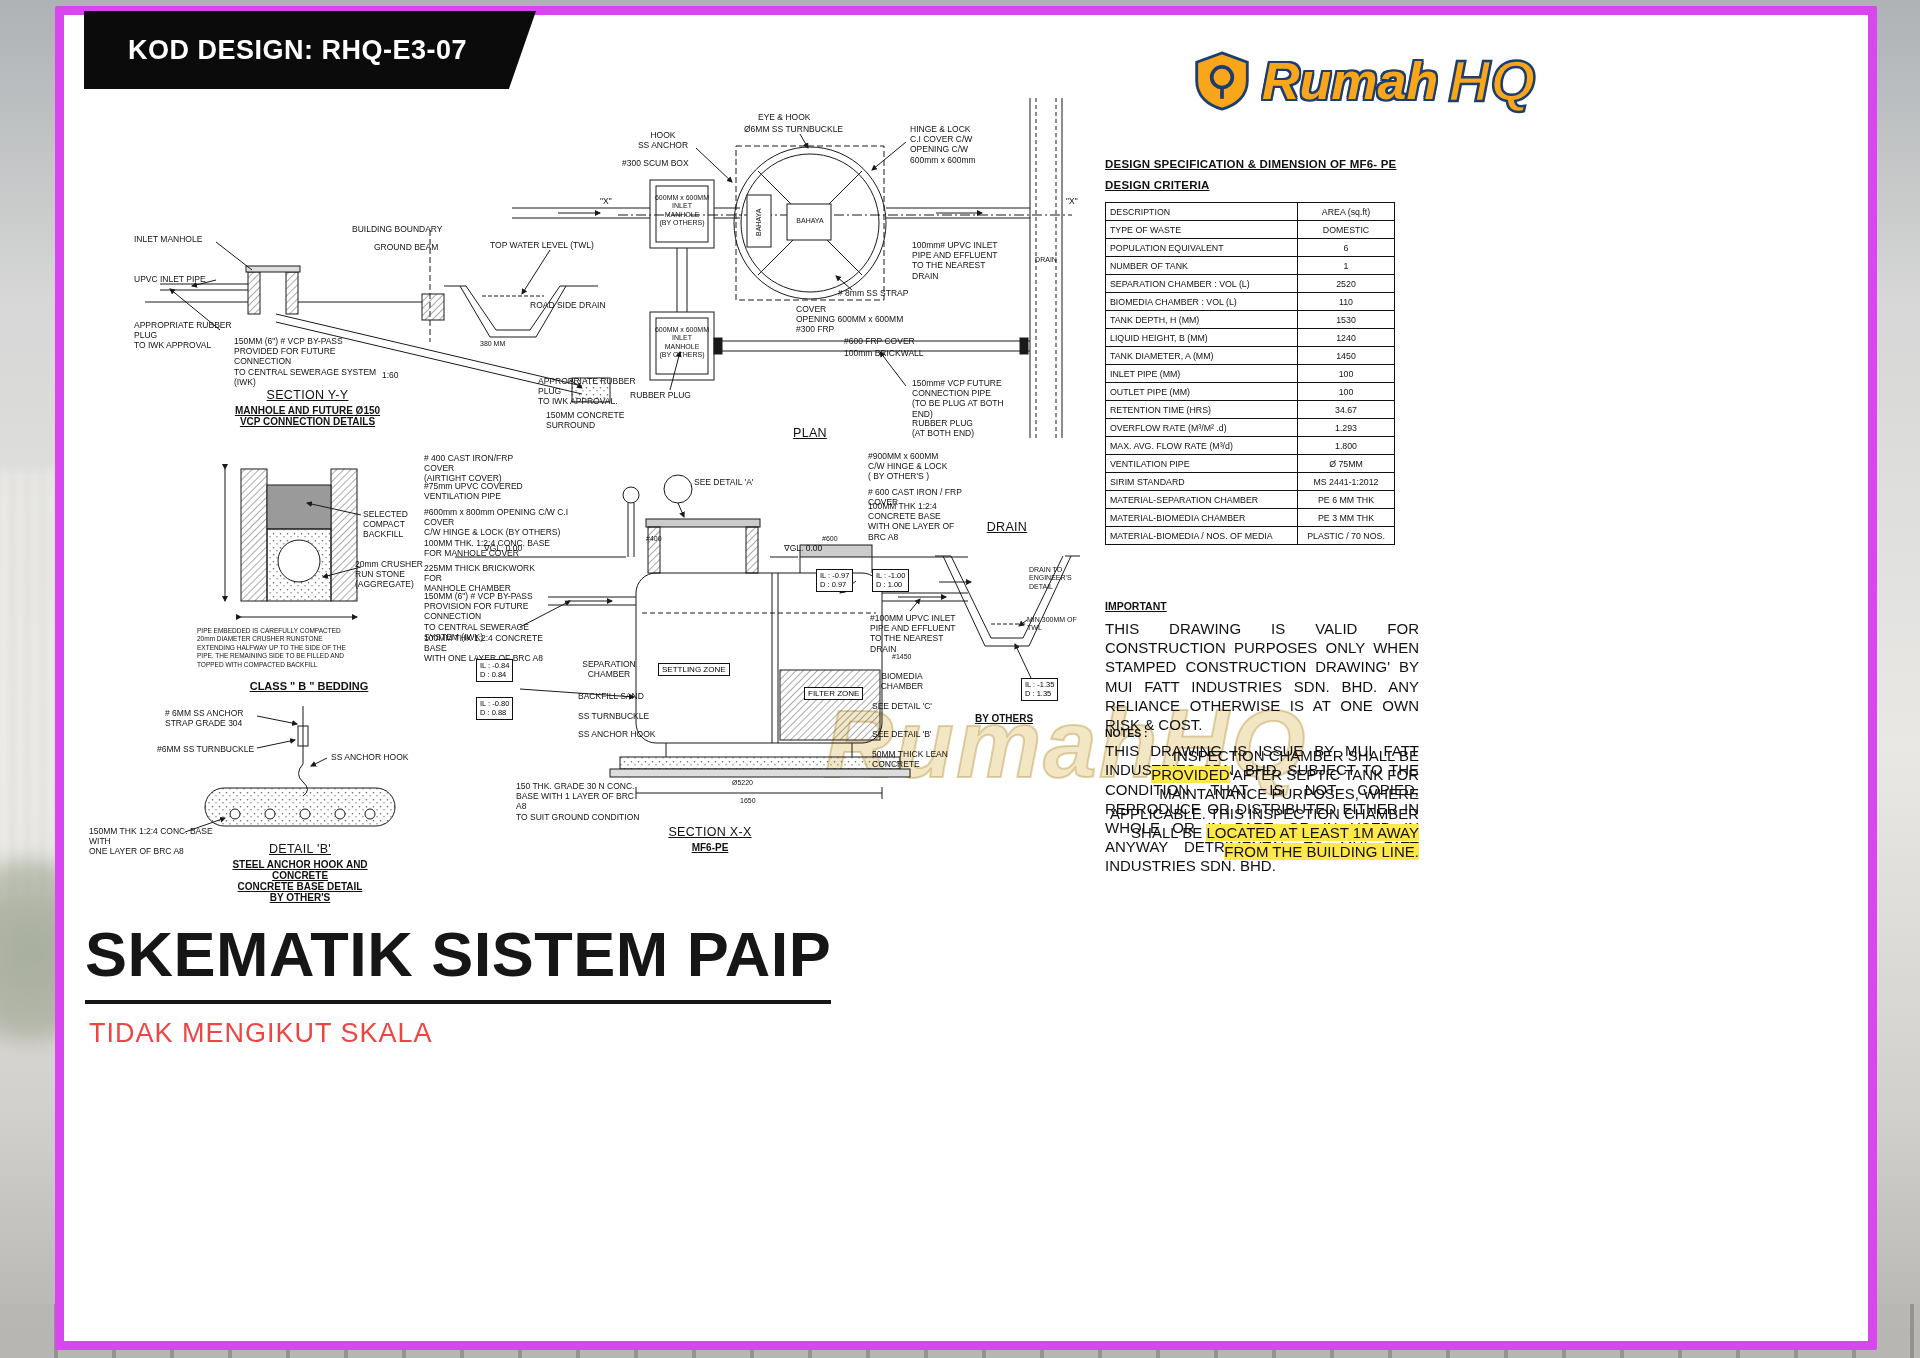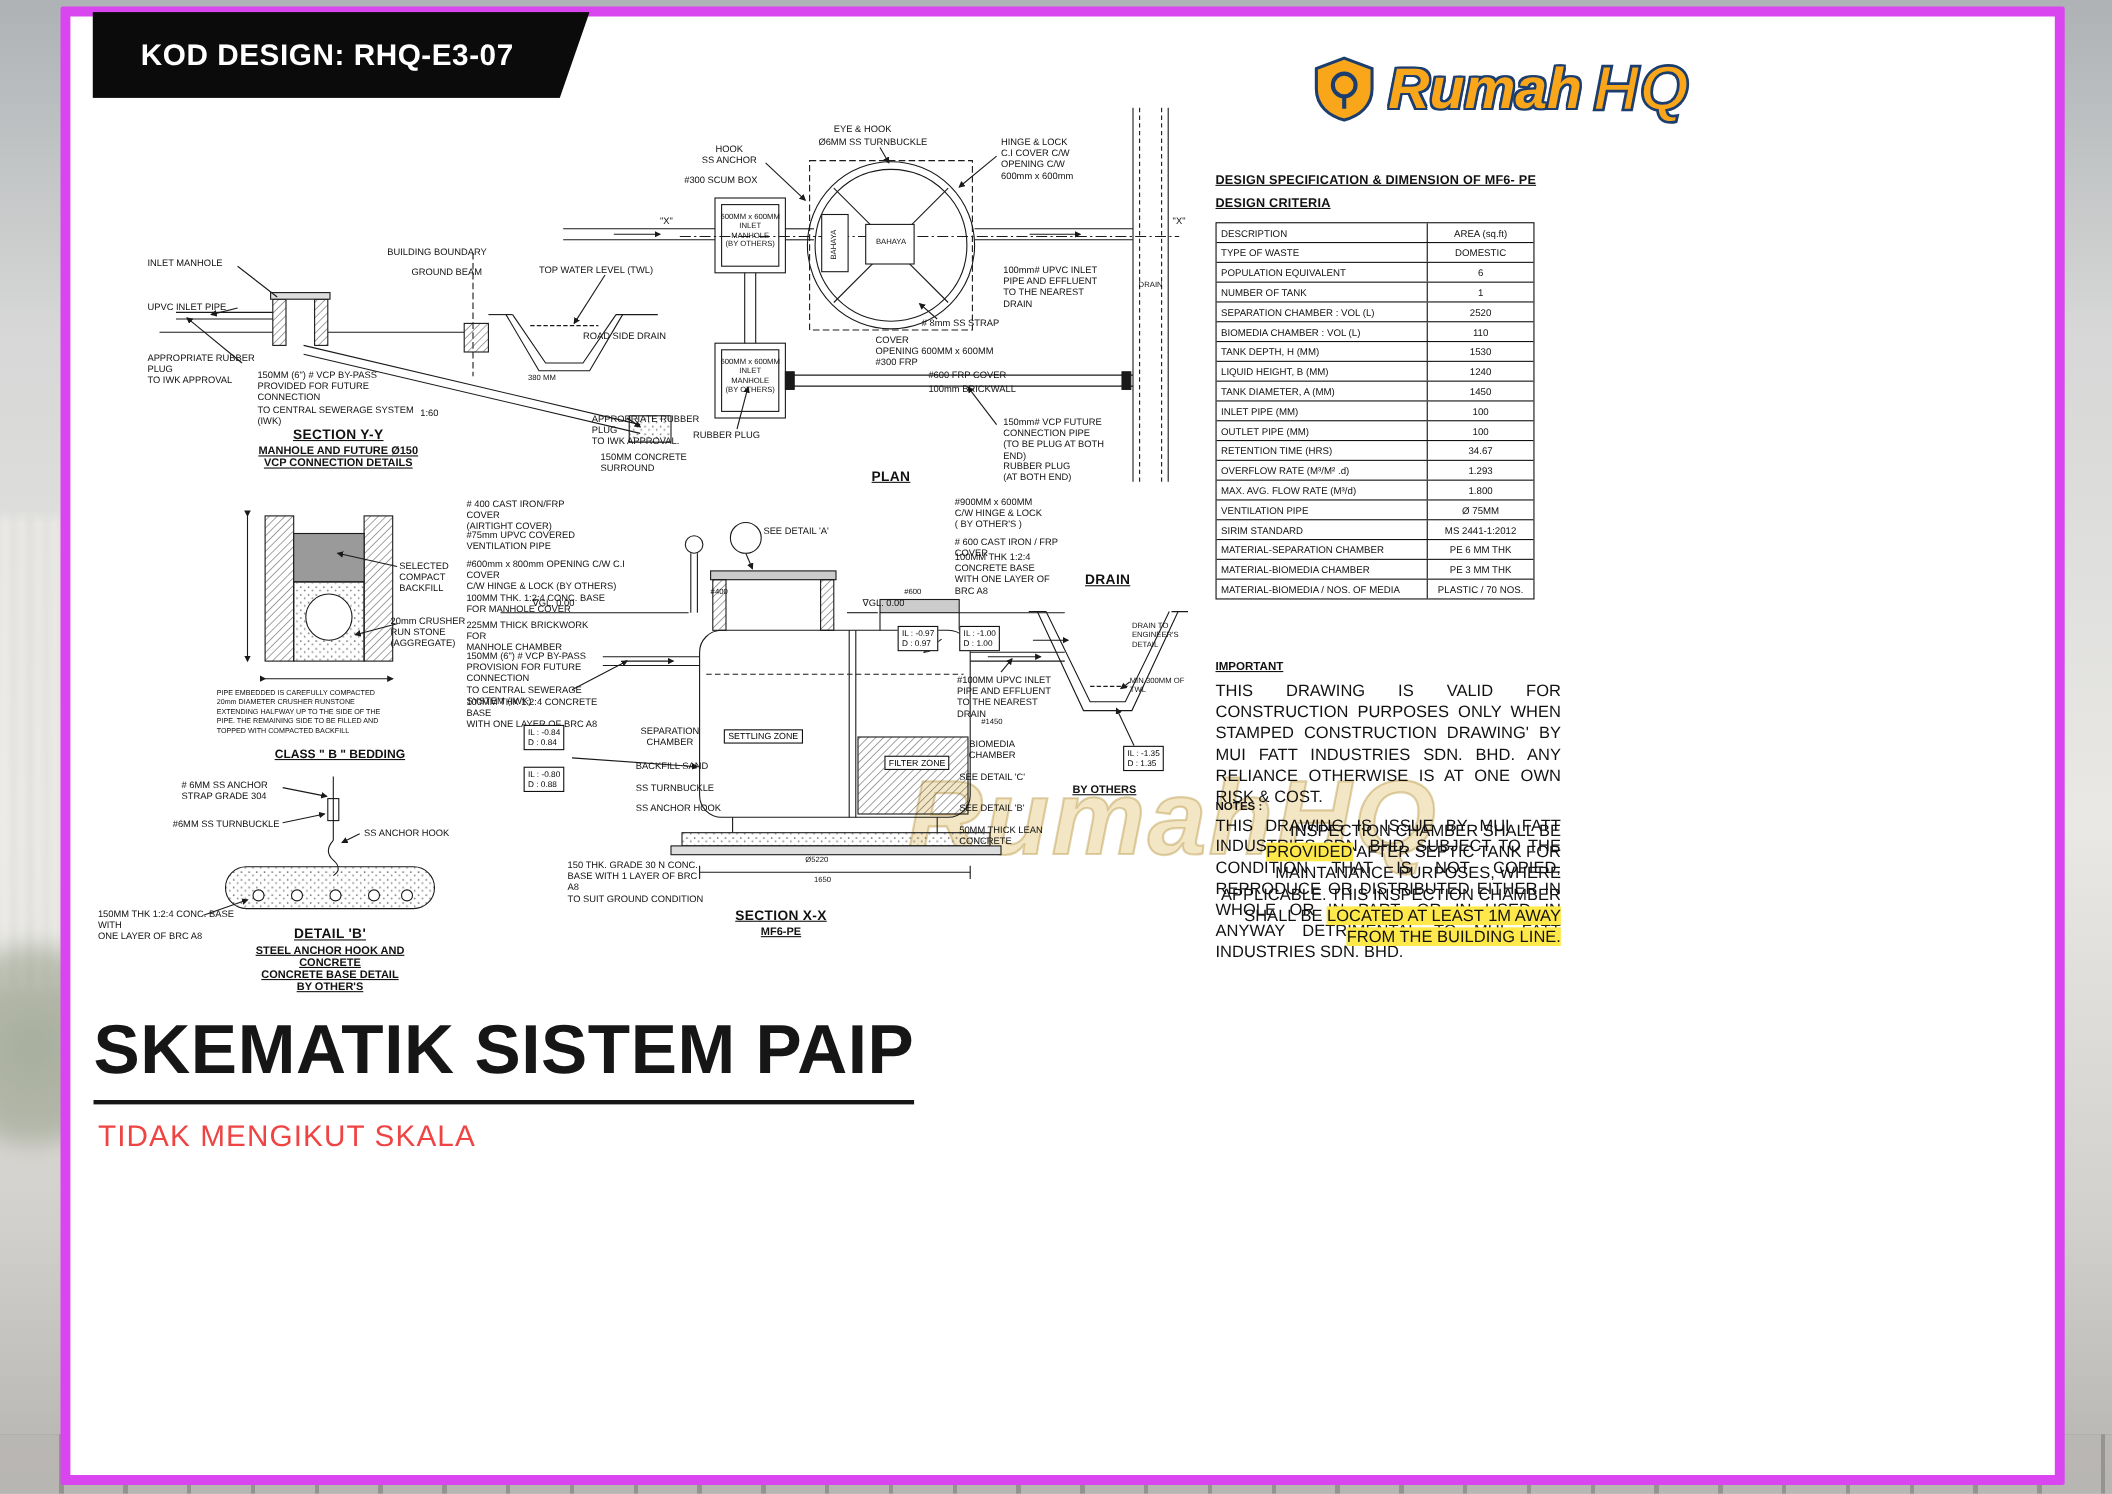--- a/index.html
+++ b/index.html
@@ -28,21 +28,21 @@
   .logo-hq{font-size:58px;font-weight:700;font-style:italic;color:#F9A61B;line-height:1;
      -webkit-text-stroke:2.5px #1B3E6F}
   
   .drawing{position:absolute;z-index:1}
   .drawing svg{position:absolute;left:0;top:0}
   .lbl{position:absolute;font-size:8.5px;line-height:1.2;color:#111;white-space:pre-line;z-index:2}
   .c{text-align:center}
   .s7{font-size:7px}
   .s65{font-size:6.5px;line-height:1.3}
   .dtb{position:absolute;text-align:center;z-index:2}
-  .dt1{font-size:12.5px;font-weight:700;text-decoration:underline;letter-spacing:.3px;color:#111}
+  .dt1{font-size:12.5px;font-weight:400;text-decoration:underline;letter-spacing:.3px;color:#111}
   .dt2{font-size:10px;font-weight:700;text-decoration:underline;white-space:pre-line;margin-top:3px;color:#111}
   .ilbox{position:absolute;border:1px solid #111;background:#fff;font-size:7.5px;line-height:1.25;
          padding:1px 3px;white-space:pre-line;z-index:3}
   .zbox{position:absolute;border:1px solid #111;background:#fff;font-size:8px;padding:1px 3px;z-index:3}
   .rot{transform:rotate(-90deg);transform-origin:left top}
   
   .rightcol{position:absolute;z-index:2}
   .spec-h1,.spec-h2{font-size:11.5px;font-weight:700;text-decoration:underline;letter-spacing:.2px;color:#111}
   .spec-h2{margin-top:9px}
   .spec-table{margin-top:11px;width:290px;border:1px solid #111;background:#fff}

